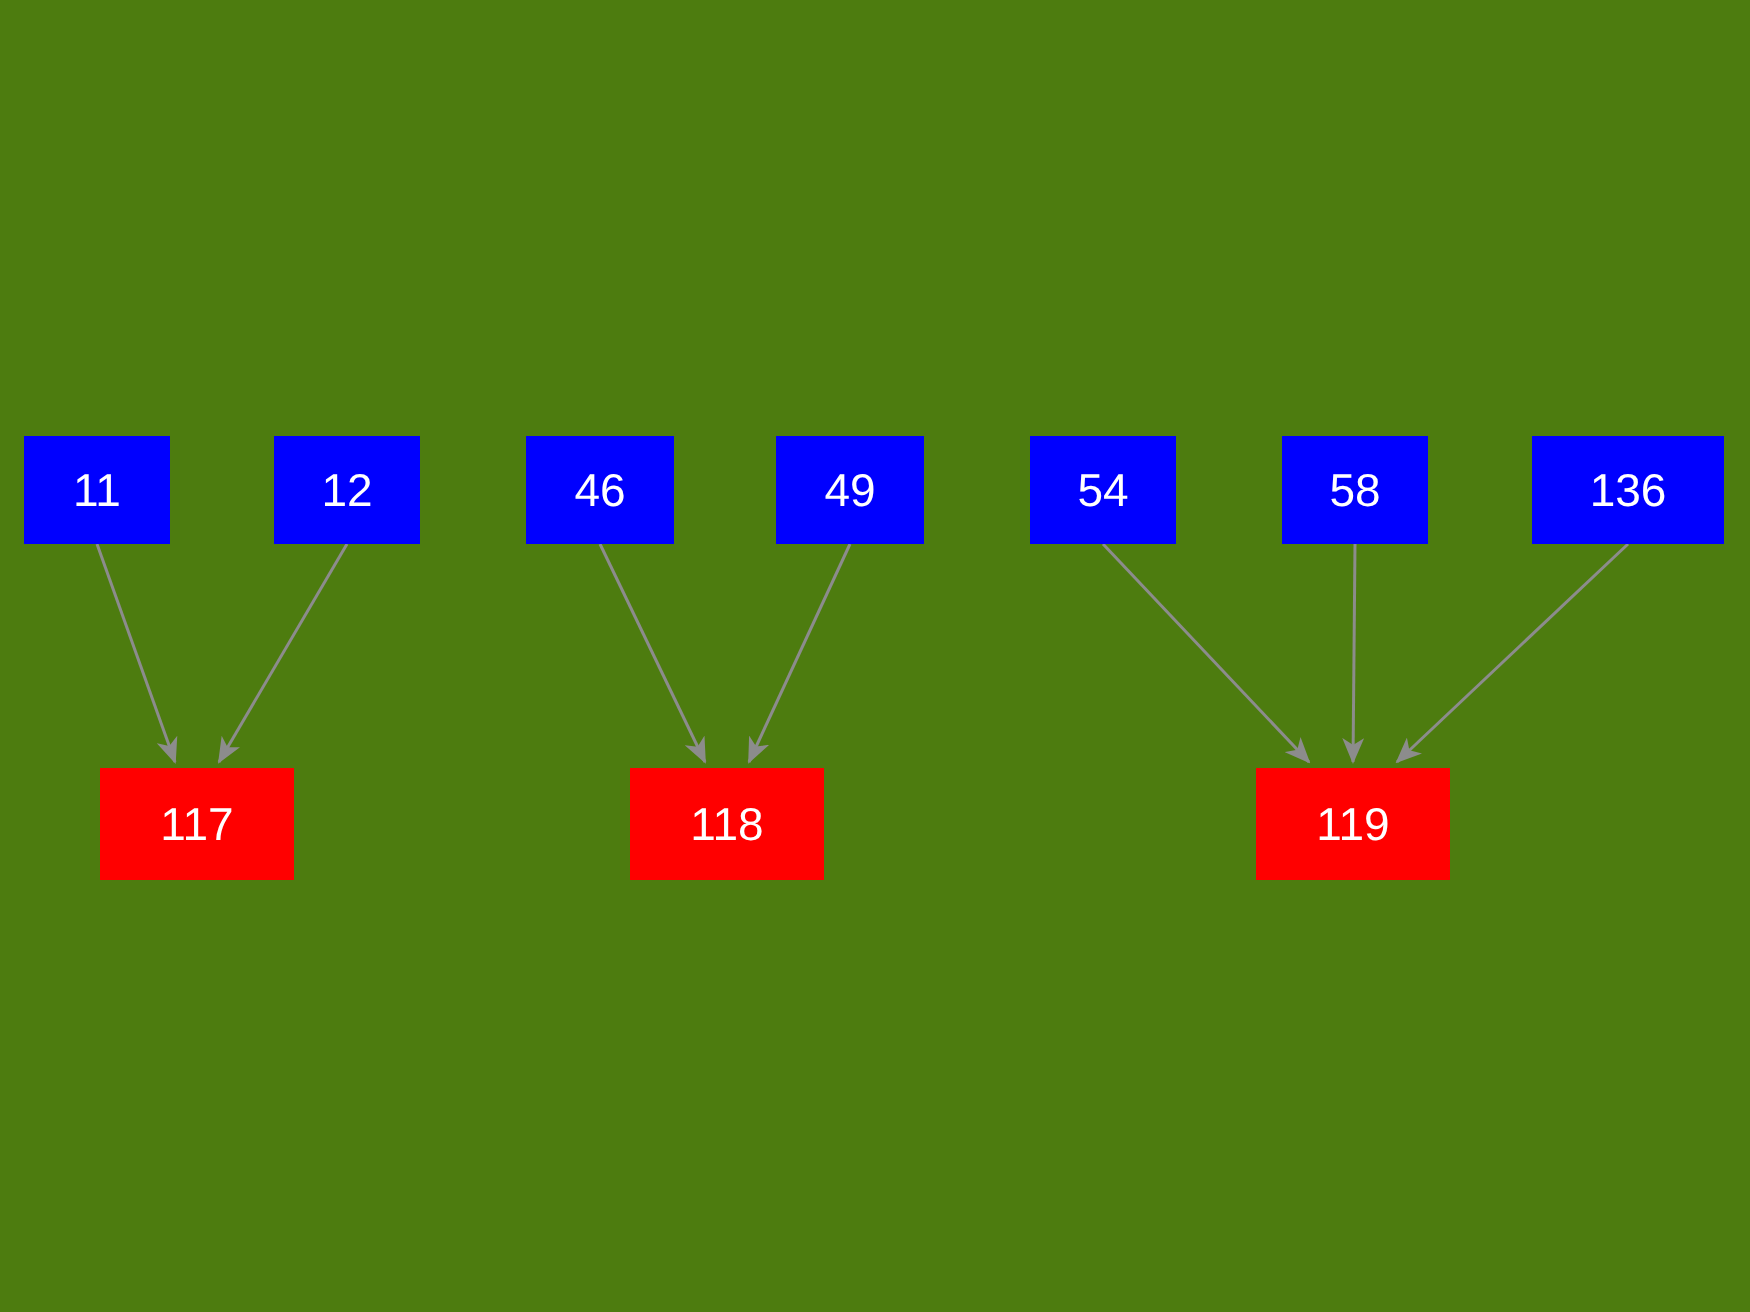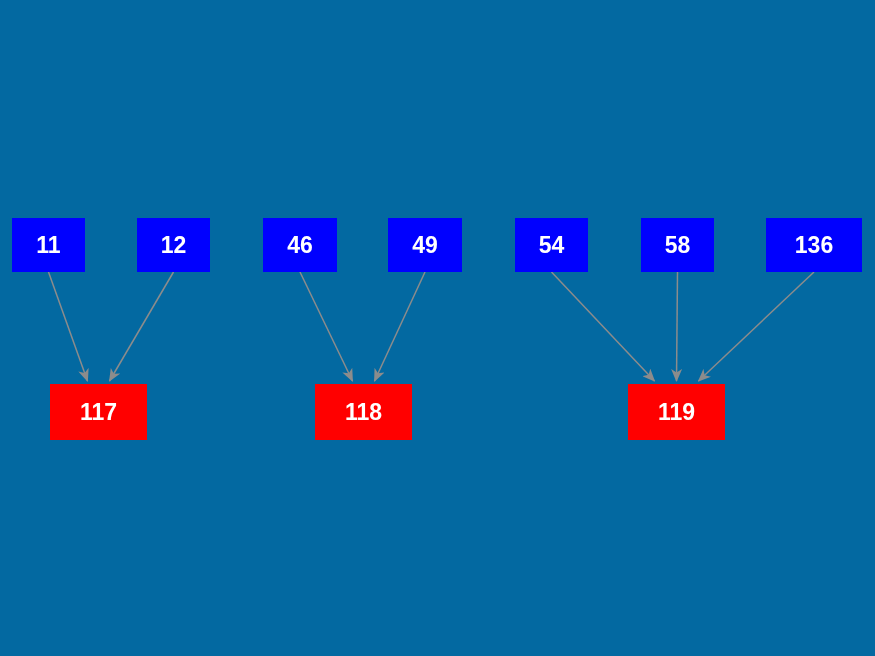--- a/index.html
+++ b/index.html
@@ -4,24 +4,23 @@
   <style>
     html, body {
       margin: 0;
       padding: 0;
       background: #ffffff;
     }
     .canvas {
       position: relative;
       width: 875px;
       height: 656px;
-      background: #0369a1;
+      background: #4d7c0f;
       overflow: hidden;
       font-family: "Liberation Sans", sans-serif;
-      font-weight: bold;
     }
     .canvas > svg {
       position: absolute;
       left: 0;
       top: 0;
     }
     text.node-label {
       font-family: "Liberation Sans", sans-serif;
       font-size: 23px;
       fill: #ffffff;

